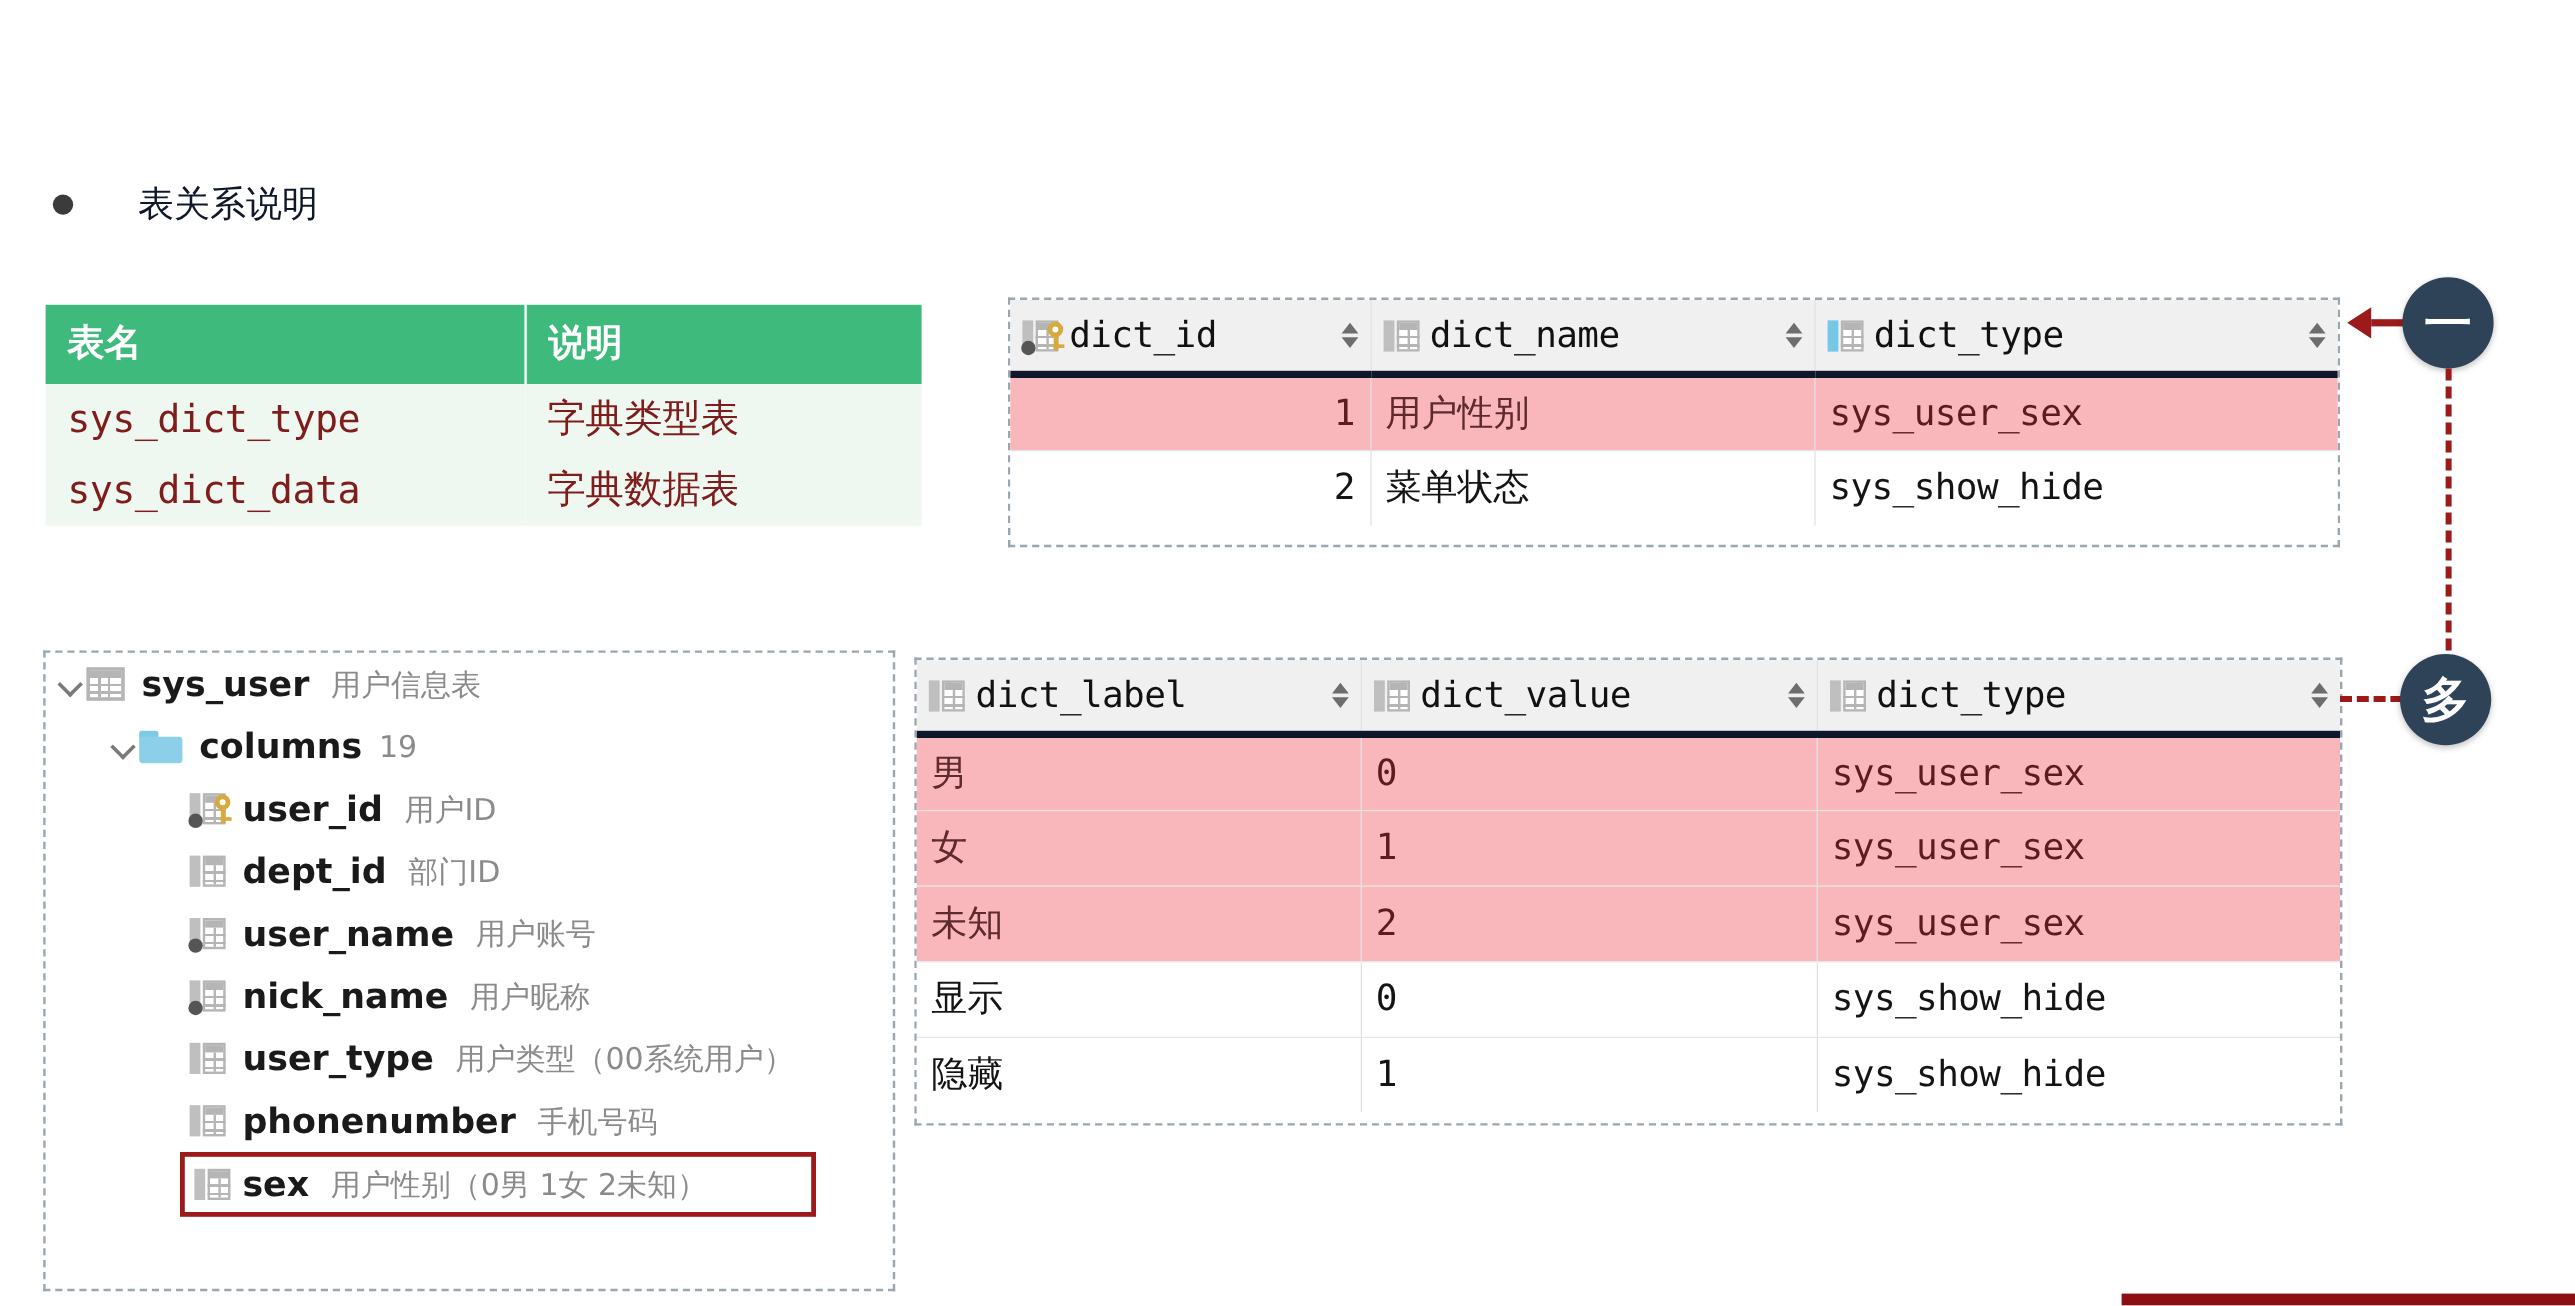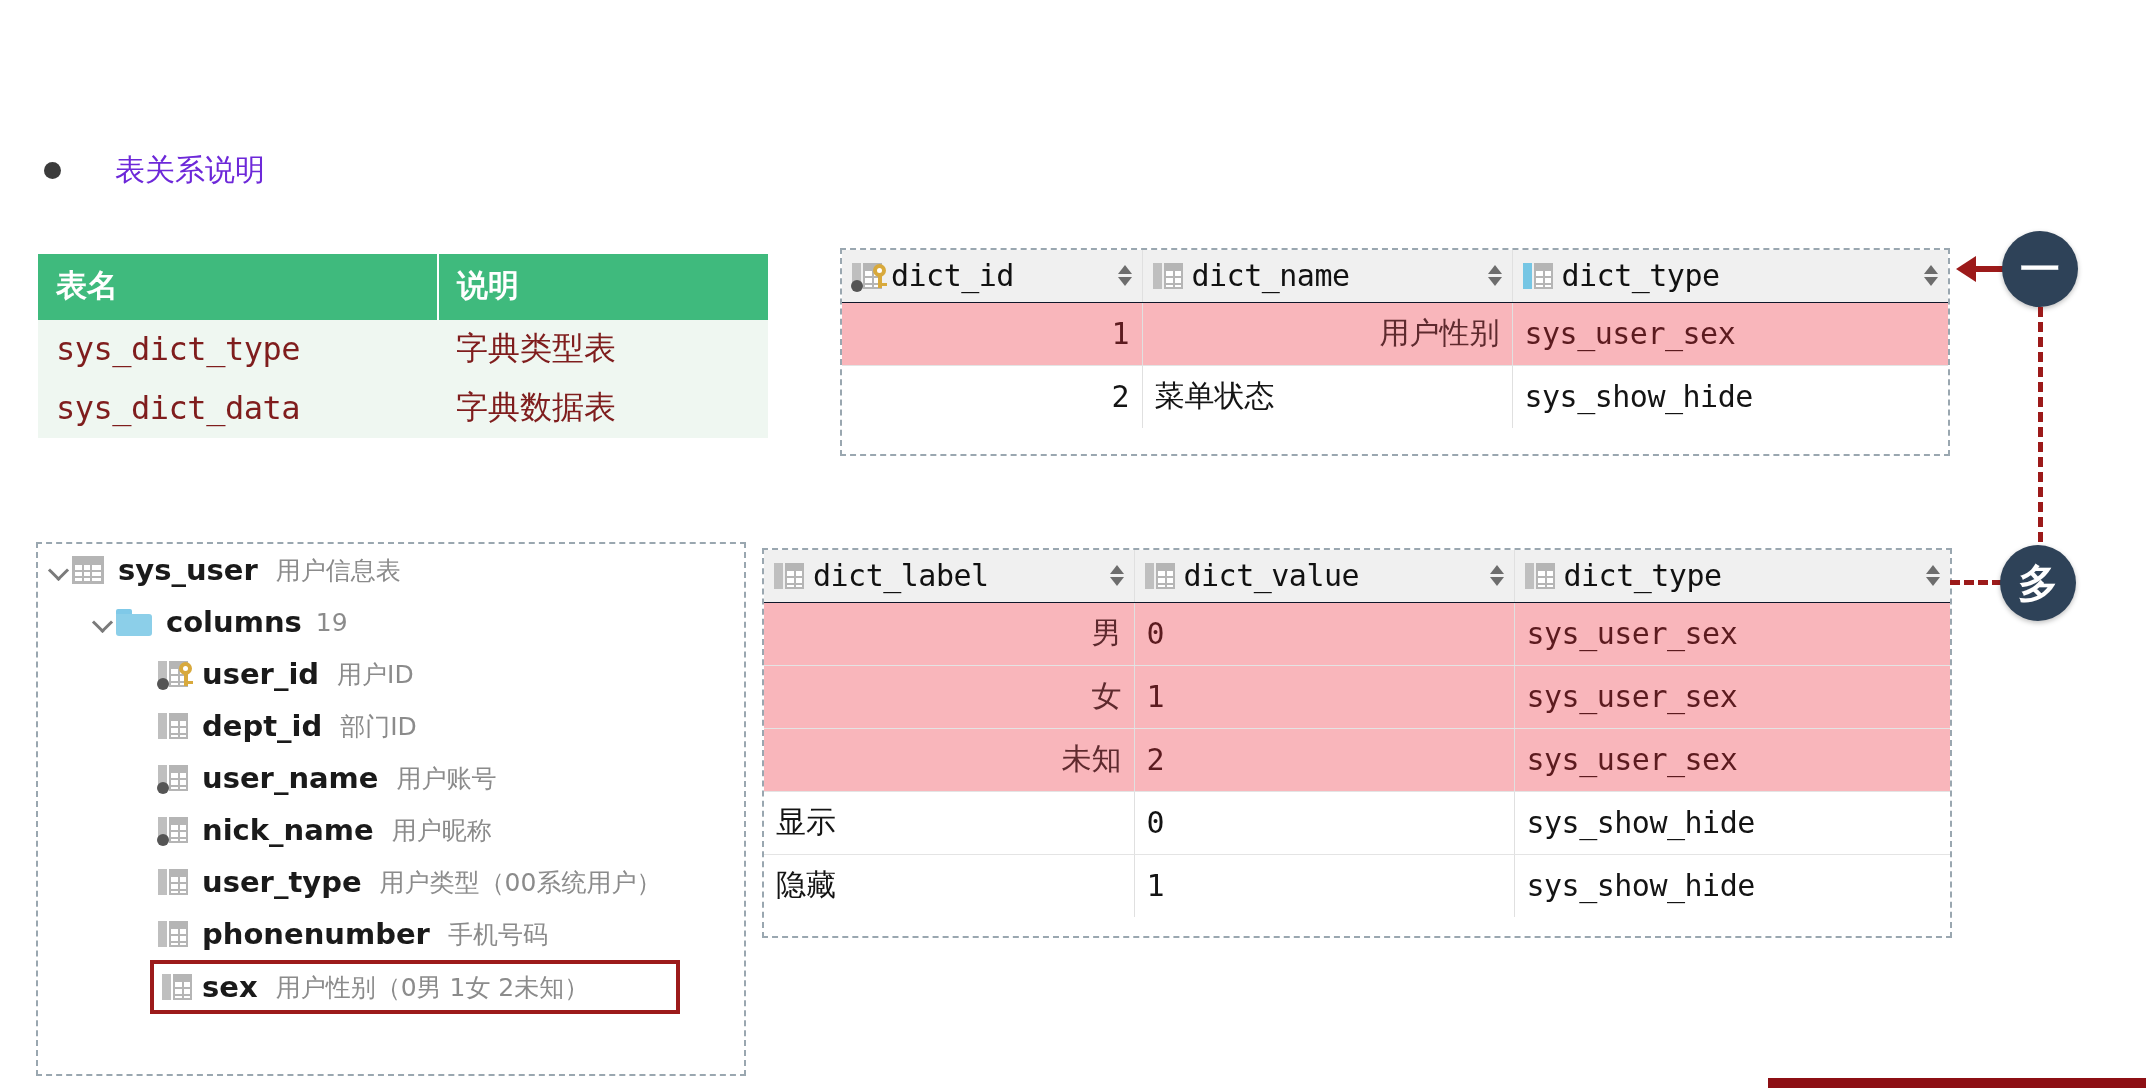--- a/index.html
+++ b/index.html
@@ -20,21 +20,21 @@
     font-family: "DejaVu Sans", "Liberation Sans", sans-serif;
   }
 
   
   .bullet-row { position: absolute; left: 44px; top: 150px; display: flex; align-items: center; }
   .bullet-dot {
     width: 17px; height: 17px; border-radius: 50%;
     background: #3b3b3b; display:inline-block;
   }
   .bullet-text {
-    margin-left: 54px; font-size: 30px; color: #6d28d9;
+    margin-left: 54px; font-size: 30px; color: #0f172a;
     font-family: "DejaVu Sans", "Liberation Sans", sans-serif;
   }
 
   
   .green-table {
     position: absolute; left: 38px; top: 254px;
     width: 730px;
     border-collapse: collapse;
     font-size: 31px;
   }
@@ -59,25 +59,25 @@
 
   
   .grid-box {
     position: absolute;
     border: 2px dashed #9aa7b0;
     background: #ffffff;
   }
   .grid-table { width: 100%; border-collapse: collapse; table-layout: fixed; }
   .grid-table thead th {
     background: #f0f0f0;
-    border-bottom: 1px solid #0f172a;
+    border-bottom: 6px solid #0f172a;
     text-align: left;
     font-weight: normal;
     padding: 8px 10px;
-    height: 52px;
+    height: 62px;
     vertical-align: middle;
   }
   .th-inner { display: flex; align-items: center; width: 100%; }
   .col-name {
     font-family: "DejaVu Sans Mono", "Liberation Mono", monospace;
     font-size: 30px; color: #111; margin-left: 9px;
     letter-spacing: -0.5px; white-space: nowrap;
   }
   .sorter { margin-left: auto; display:flex; flex-direction: column; align-items:center; justify-content:center; gap:3px; }
   .sorter i { display:block; width:0; height:0; border-left:7px solid transparent; border-right:7px solid transparent; }
@@ -91,21 +91,21 @@
     font-size: 30px;
     vertical-align: middle;
   }
   .grid-table tbody tr:last-child td { border-bottom: none; }
   td.mono { font-family: "DejaVu Sans Mono", "Liberation Mono", monospace; letter-spacing: -0.5px; }
   td.cn   { font-family: "DejaVu Sans", "Liberation Sans", sans-serif; }
   td.num  { text-align: right; font-family: "DejaVu Sans Mono", "Liberation Mono", monospace; }
   tr.hl td { background: #f9b6bb; }
   tr.hl td.mono, tr.hl td.num { color: #5c1b1f; }
   tr.plain td { background: #ffffff; color:#141414; }
-  tr.hl td.cn { color: #5e2a2e; text-align: right; }
+  tr.hl td.cn { color: #5e2a2e; }
   .vsep { border-left: 1px solid #e0e0e0; }
 
   
   .colicon { position: relative; width: 30px; height: 30px; flex: 0 0 30px; }
   .colicon .bar {
     position:absolute; left:0; top:2px; width:9px; height:26px; background:#bfbfbf;
   }
   .colicon.blue .bar { background:#76c6e4; }
   .colicon .grid {
     position:absolute; left:11px; top:2px; width:19px; height:26px;

